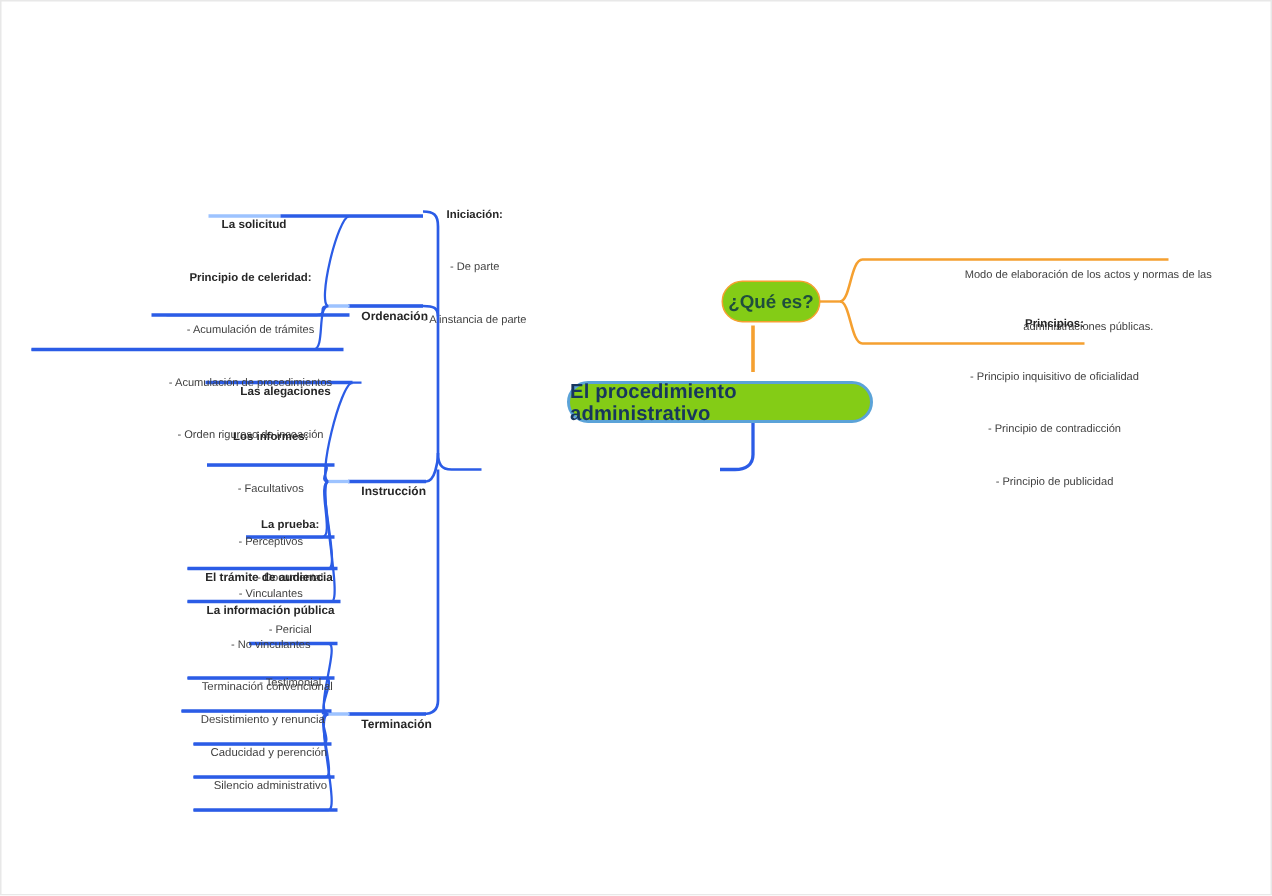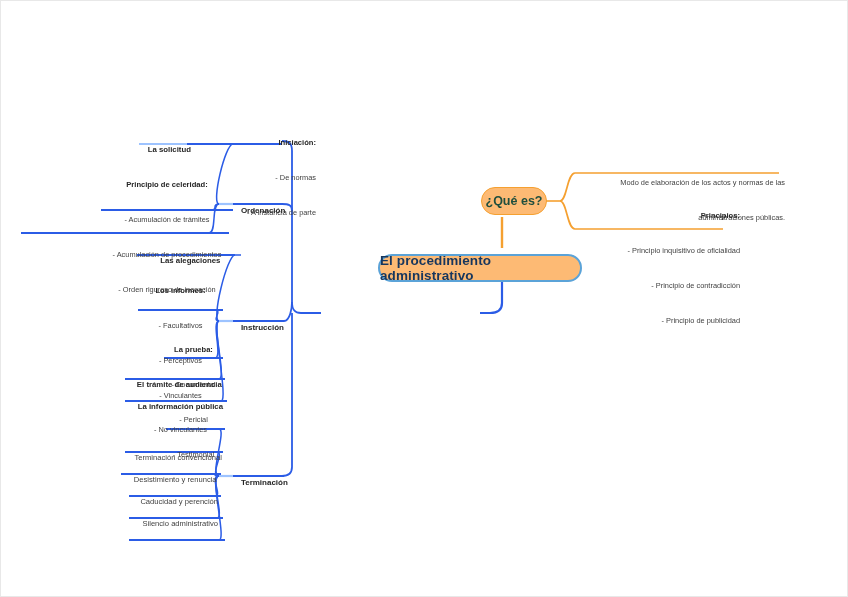--- a/index.html
+++ b/index.html
@@ -25,21 +25,21 @@
     height: 597px;
     pointer-events: none;
   }
   .node {
     position: absolute;
     box-sizing: border-box;
     display: flex;
     align-items: center;
     justify-content: center;
     border-radius: 999px;
-    background: #fdba74;
+    background: #84cc16;
   }
   .node-central {
     border: 2px solid #5ba3d8;
     color: #17365d;
     font-weight: bold;
     font-size: 13.5px;
     letter-spacing: 0.1px;
   }
   .node-blue {
     border: 1.6px solid #2b5ce6;
@@ -80,21 +80,21 @@
     color: #3f3f3f;
   }
   .txt.branch-label {
     font-weight: bold;
     font-size: 8px;
     color: #262626;
   }
   .txt.orange-body .hd { color: #262626; font-size: 7.6px; }
   .txt.orange-body .ln { color: #3f3f3f; font-size: 7.4px; }
   .ta-c { text-align: center; }
-  .ta-l { text-align: right; }
+  .ta-l { text-align: center; margin-left: 48px; }
 </style>
 </head>
 <body>
 
 <div id="page">
 
   <svg id="svg-layer" viewBox="0 0 848 597">
 
     <path d="M 501 247 L 501 216" stroke="#f5a030" stroke-width="2.4" fill="none"></path>
 
@@ -189,21 +189,21 @@
   <div class="txt branch-label ta-c" style="left:231px; top:464px; width:52px;">
     <span>Terminación</span>
   </div>
 
   <div class="txt bold-single ta-c" style="left:138px; top:131px; width:48px;">
     <span>La solicitud</span>
   </div>
 
   <div class="txt ta-l" style="left:220px; top:113px; width:95px;">
     <span class="hd">Iniciación:</span>
-    <span class="ln">- De normas</span>
+    <span class="ln">- De parte</span>
     <span class="ln">- A instancia de parte</span>
   </div>
 
   <div class="txt ta-c" style="left:100px; top:155px; width:132px;">
     <span class="hd">Principio de celeridad:</span>
     <span class="ln">- Acumulación de trámites</span>
     <span class="ln">- Acumulación de procedimientos</span>
     <span class="ln">- Orden riguroso de incoación</span>
   </div>
 

